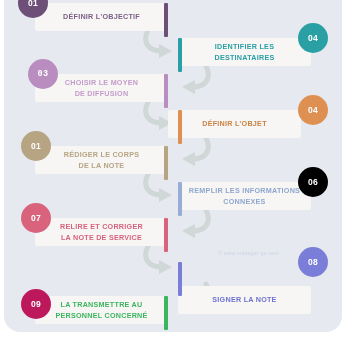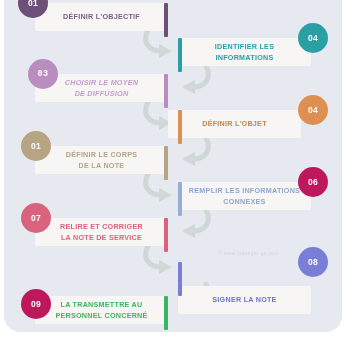--- a/index.html
+++ b/index.html
@@ -112,47 +112,47 @@
           <path d="M23 18 L10 25 L23 32 Z" fill="#cfd8d6"></path>
         </svg></div>
     </div>
   <div id="steps-layer">
       <div class="card" style="left: 35px; top: 3px; width: 133px;">
         <div class="card-label" style="color: rgb(124, 95, 135);">DÉFINIR L'OBJECTIF</div>
       </div>
       <div class="accent" style="left: 164px; top: 3px; background: rgb(109, 79, 120);"></div>
       <div class="num" style="left: 18px; top: -12px; background: rgb(109, 79, 120);">01</div>
       <div class="card" style="left: 178px; top: 38px; width: 133px;">
-        <div class="card-label" style="color: rgb(43, 160, 164);">IDENTIFIER LES INFORMATIONS</div>
+        <div class="card-label" style="color: rgb(43, 160, 164);">IDENTIFIER LES DESTINATAIRES</div>
       </div>
       <div class="accent" style="left: 178px; top: 38px; background: rgb(43, 160, 164);"></div>
       <div class="num" style="left: 298px; top: 23px; background: rgb(43, 160, 164);">04</div>
       <div class="card" style="left: 35px; top: 74px; width: 133px;">
-        <div class="card-label" style="color: rgb(196, 156, 203); font-style: italic;">CHOISIR LE MOYEN
+        <div class="card-label" style="color: rgb(196, 156, 203);">CHOISIR LE MOYEN
 DE DIFFUSION</div>
       </div>
       <div class="accent" style="left: 164px; top: 74px; background: rgb(185, 141, 192);"></div>
       <div class="num" style="left: 28px; top: 59px; background: rgb(185, 141, 192); font-family: Liberation Mono, monospace;">03</div>
       <div class="card" style="left: 168px; top: 110px; width: 133px;">
         <div class="card-label" style="color: rgb(201, 131, 67);">DÉFINIR L'OBJET</div>
       </div>
       <div class="accent" style="left: 178px; top: 110px; background: rgb(221, 144, 82);"></div>
       <div class="num" style="left: 298px; top: 95px; background: rgb(221, 144, 82); text-align: right;">04</div>
       <div class="card" style="left: 35px; top: 146px; width: 133px;">
-        <div class="card-label" style="color: rgb(182, 164, 131);">DÉFINIR LE CORPS
+        <div class="card-label" style="color: rgb(182, 164, 131);">RÉDIGER LE CORPS
 DE LA NOTE</div>
       </div>
       <div class="accent" style="left: 164px; top: 146px; background: rgb(182, 164, 131);"></div>
       <div class="num" style="left: 21px; top: 131px; background: rgb(182, 164, 131);">01</div>
       <div class="card" style="left: 178px; top: 182px; width: 133px;">
         <div class="card-label" style="color: rgb(143, 167, 207);">REMPLIR LES INFORMATIONS
 CONNEXES</div>
       </div>
       <div class="accent" style="left: 178px; top: 182px; background: rgb(150, 174, 214);"></div>
-      <div class="num" style="left: 298px; top: 167px; background: #be185d;">06</div>
+      <div class="num" style="left: 298px; top: 167px; background: #000000;">06</div>
       <div class="card" style="left: 35px; top: 218px; width: 133px;">
         <div class="card-label" style="color: rgb(217, 99, 124);">RELIRE ET CORRIGER
 LA NOTE DE SERVICE</div>
       </div>
       <div class="accent" style="left: 164px; top: 218px; background: rgb(217, 99, 124);"></div>
       <div class="num" style="left: 21px; top: 203px; background: rgb(217, 99, 124);">07</div>
       <div class="card" style="left: 178px; top: 266px; width: 133px; margin-top: 20px;">
         <div class="card-label" style="color: rgb(111, 115, 207);">SIGNER LA NOTE</div>
       </div>
       <div class="accent" style="left: 178px; top: 262px; background: rgb(123, 126, 216);"></div>

